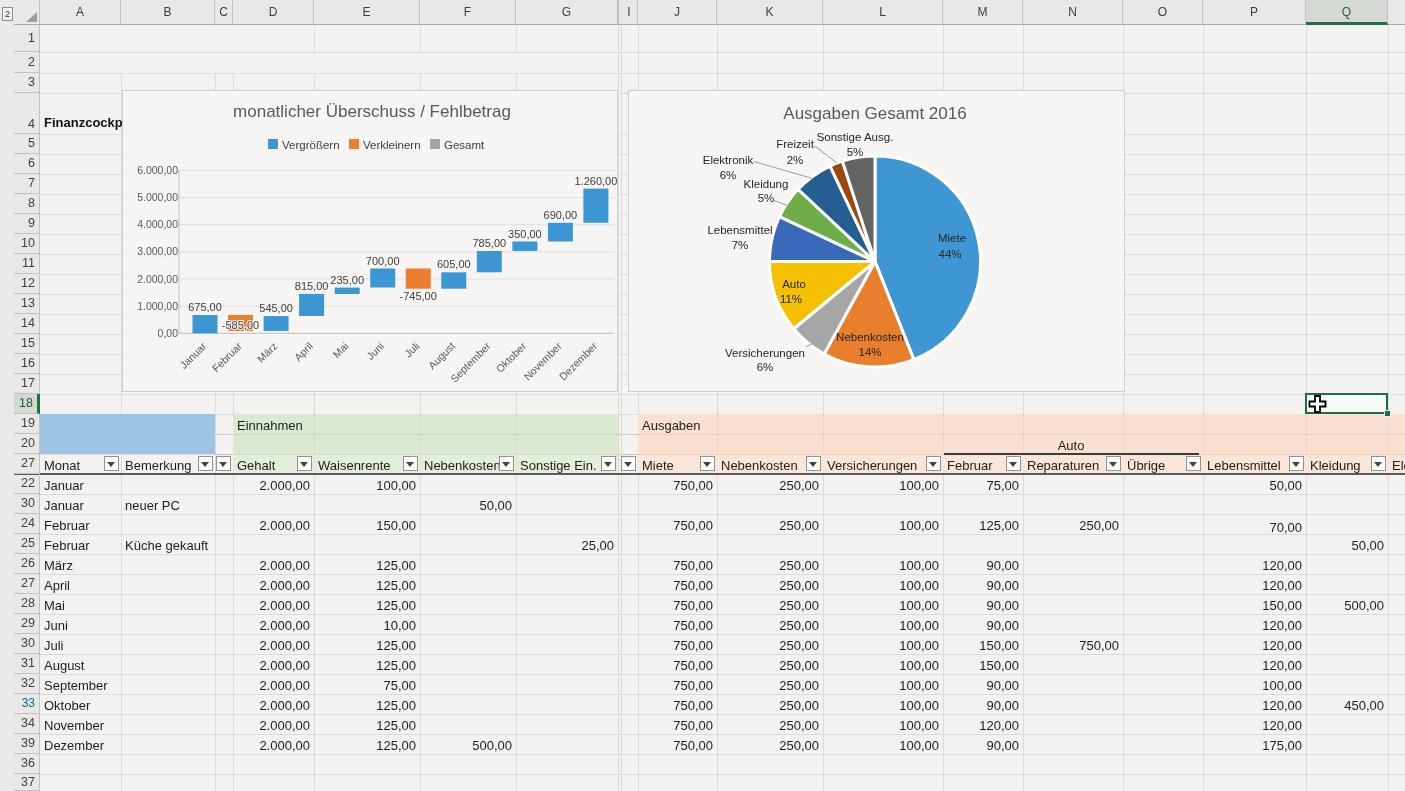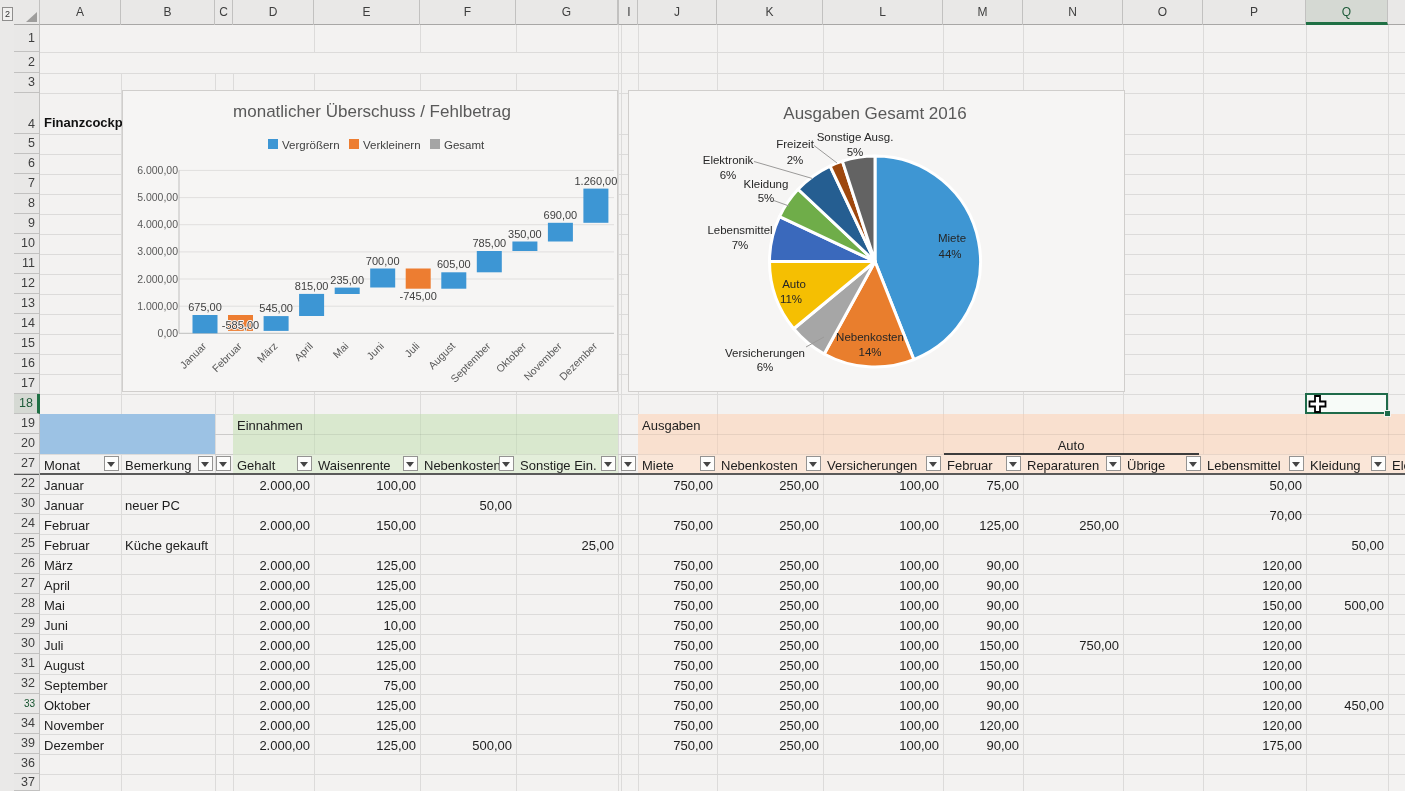--- a/index.html
+++ b/index.html
@@ -131,21 +131,21 @@
 <div class="a" style="left:14px;top:494px;width:26px;height:20px;z-index:5;box-sizing:border-box;border-bottom:1px solid #c2c1c0;border-right:1px solid #c2c1c0;font-size:12.5px;text-align:right;padding-right:4px;line-height:19px;color:#3e3e3e;">30</div>
 <div class="a" style="left:14px;top:514px;width:26px;height:20px;z-index:5;box-sizing:border-box;border-bottom:1px solid #c2c1c0;border-right:1px solid #c2c1c0;font-size:12.5px;text-align:right;padding-right:4px;line-height:19px;color:#3e3e3e;">24</div>
 <div class="a" style="left:14px;top:534px;width:26px;height:20px;z-index:5;box-sizing:border-box;border-bottom:1px solid #c2c1c0;border-right:1px solid #c2c1c0;font-size:12.5px;text-align:right;padding-right:4px;line-height:19px;color:#3e3e3e;">25</div>
 <div class="a" style="left:14px;top:554px;width:26px;height:20px;z-index:5;box-sizing:border-box;border-bottom:1px solid #c2c1c0;border-right:1px solid #c2c1c0;font-size:12.5px;text-align:right;padding-right:4px;line-height:19px;color:#3e3e3e;">26</div>
 <div class="a" style="left:14px;top:574px;width:26px;height:20px;z-index:5;box-sizing:border-box;border-bottom:1px solid #c2c1c0;border-right:1px solid #c2c1c0;font-size:12.5px;text-align:right;padding-right:4px;line-height:19px;color:#3e3e3e;">27</div>
 <div class="a" style="left:14px;top:594px;width:26px;height:20px;z-index:5;box-sizing:border-box;border-bottom:1px solid #c2c1c0;border-right:1px solid #c2c1c0;font-size:12.5px;text-align:right;padding-right:4px;line-height:19px;color:#3e3e3e;">28</div>
 <div class="a" style="left:14px;top:614px;width:26px;height:20px;z-index:5;box-sizing:border-box;border-bottom:1px solid #c2c1c0;border-right:1px solid #c2c1c0;font-size:12.5px;text-align:right;padding-right:4px;line-height:19px;color:#3e3e3e;">29</div>
 <div class="a" style="left:14px;top:634px;width:26px;height:20px;z-index:5;box-sizing:border-box;border-bottom:1px solid #c2c1c0;border-right:1px solid #c2c1c0;font-size:12.5px;text-align:right;padding-right:4px;line-height:19px;color:#3e3e3e;">30</div>
 <div class="a" style="left:14px;top:654px;width:26px;height:20px;z-index:5;box-sizing:border-box;border-bottom:1px solid #c2c1c0;border-right:1px solid #c2c1c0;font-size:12.5px;text-align:right;padding-right:4px;line-height:19px;color:#3e3e3e;">31</div>
 <div class="a" style="left:14px;top:674px;width:26px;height:20px;z-index:5;box-sizing:border-box;border-bottom:1px solid #c2c1c0;border-right:1px solid #c2c1c0;font-size:12.5px;text-align:right;padding-right:4px;line-height:19px;color:#3e3e3e;">32</div>
-<div class="a" style="left:14px;top:694px;width:26px;height:20px;z-index:5;box-sizing:border-box;border-bottom:1px solid #c2c1c0;border-right:1px solid #c2c1c0;font-size:10px;text-align:right;padding-right:4px;line-height:19px;color:#14532d;">33</div>
+<div class="a" style="left:14px;top:694px;width:26px;height:20px;z-index:5;box-sizing:border-box;border-bottom:1px solid #c2c1c0;border-right:1px solid #c2c1c0;font-size:12px;text-align:right;padding-right:4px;line-height:19px;color:#0369a1;">33</div>
 <div class="a" style="left:14px;top:714px;width:26px;height:20px;z-index:5;box-sizing:border-box;border-bottom:1px solid #c2c1c0;border-right:1px solid #c2c1c0;font-size:12.5px;text-align:right;padding-right:4px;line-height:19px;color:#3e3e3e;">34</div>
 <div class="a" style="left:14px;top:734px;width:26px;height:20px;z-index:5;box-sizing:border-box;border-bottom:1px solid #c2c1c0;border-right:1px solid #c2c1c0;font-size:12.5px;text-align:right;padding-right:4px;line-height:19px;color:#3e3e3e;">39</div>
 <div class="a" style="left:14px;top:754px;width:26px;height:20px;z-index:5;box-sizing:border-box;border-bottom:1px solid #c2c1c0;border-right:1px solid #c2c1c0;font-size:12.5px;text-align:right;padding-right:4px;line-height:19px;color:#3e3e3e;">36</div>
 <div class="a" style="left:14px;top:774px;width:26px;height:17px;z-index:5;box-sizing:border-box;border-bottom:1px solid #c2c1c0;border-right:1px solid #c2c1c0;font-size:12.5px;text-align:right;padding-right:4px;line-height:16px;color:#3e3e3e;">37</div>
 <div class="a" style="left:44px;top:115px;font-size:13px;font-weight:bold;color:#111;z-index:4;white-space:nowrap">Finanzcockpit</div>
 <div class="a" style="left:237px;top:418px;font-size:13px;color:#222;z-index:4">Einnahmen</div>
 <div class="a" style="left:642px;top:418px;font-size:13px;color:#222;z-index:4">Ausgaben</div>
 <div class="a" style="left:943px;top:438px;width:256px;text-align:center;font-size:13px;color:#222;z-index:4">Auto</div>
 <div class="a" style="left:944px;top:453px;width:255px;height:2px;background:#3c3c3c;z-index:4"></div>
 <div class="a" style="left:14px;top:473px;width:1391px;height:2px;background:#5a5a5a;z-index:4"></div>
@@ -208,21 +208,21 @@
 <div class="a ct" style="left:125px;top:494px;z-index:4">neuer PC</div>
 <div class="a ct num" style="left:420px;top:494px;width:92px;z-index:4">50,00</div>
 <div class="a ct" style="left:44px;top:514px;z-index:4">Februar</div>
 <div class="a ct num" style="left:233px;top:514px;width:77px;z-index:4">2.000,00</div>
 <div class="a ct num" style="left:314px;top:514px;width:102px;z-index:4">150,00</div>
 <div class="a ct num" style="left:638px;top:514px;width:75px;z-index:4">750,00</div>
 <div class="a ct num" style="left:717px;top:514px;width:102px;z-index:4">250,00</div>
 <div class="a ct num" style="left:823px;top:514px;width:116px;z-index:4">100,00</div>
 <div class="a ct num" style="left:943px;top:514px;width:76px;z-index:4">125,00</div>
 <div class="a ct num" style="left:1023px;top:514px;width:96px;z-index:4">250,00</div>
-<div class="a ct num" style="left:1203px;top:504px;width:99px;z-index:4">70,00</div>
+<div class="a ct num" style="left:1203px;top:516px;width:99px;z-index:4">70,00</div>
 <div class="a ct" style="left:44px;top:534px;z-index:4">Februar</div>
 <div class="a ct" style="left:125px;top:534px;z-index:4">Küche gekauft</div>
 <div class="a ct num" style="left:516px;top:534px;width:98px;z-index:4">25,00</div>
 <div class="a ct num" style="left:1306px;top:534px;width:78px;z-index:4">50,00</div>
 <div class="a ct" style="left:44px;top:554px;z-index:4">März</div>
 <div class="a ct num" style="left:233px;top:554px;width:77px;z-index:4">2.000,00</div>
 <div class="a ct num" style="left:314px;top:554px;width:102px;z-index:4">125,00</div>
 <div class="a ct num" style="left:638px;top:554px;width:75px;z-index:4">750,00</div>
 <div class="a ct num" style="left:717px;top:554px;width:102px;z-index:4">250,00</div>
 <div class="a ct num" style="left:823px;top:554px;width:116px;z-index:4">100,00</div>

